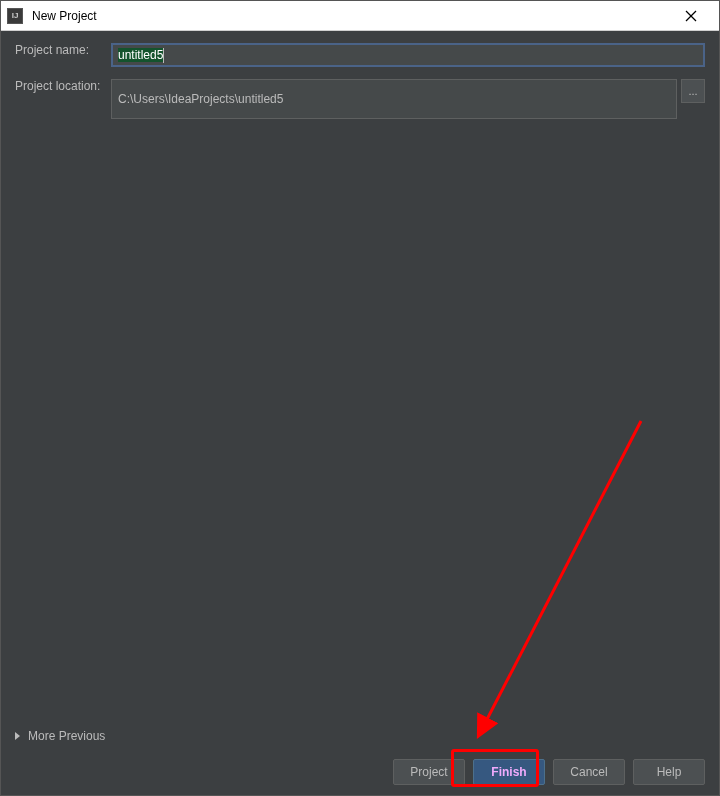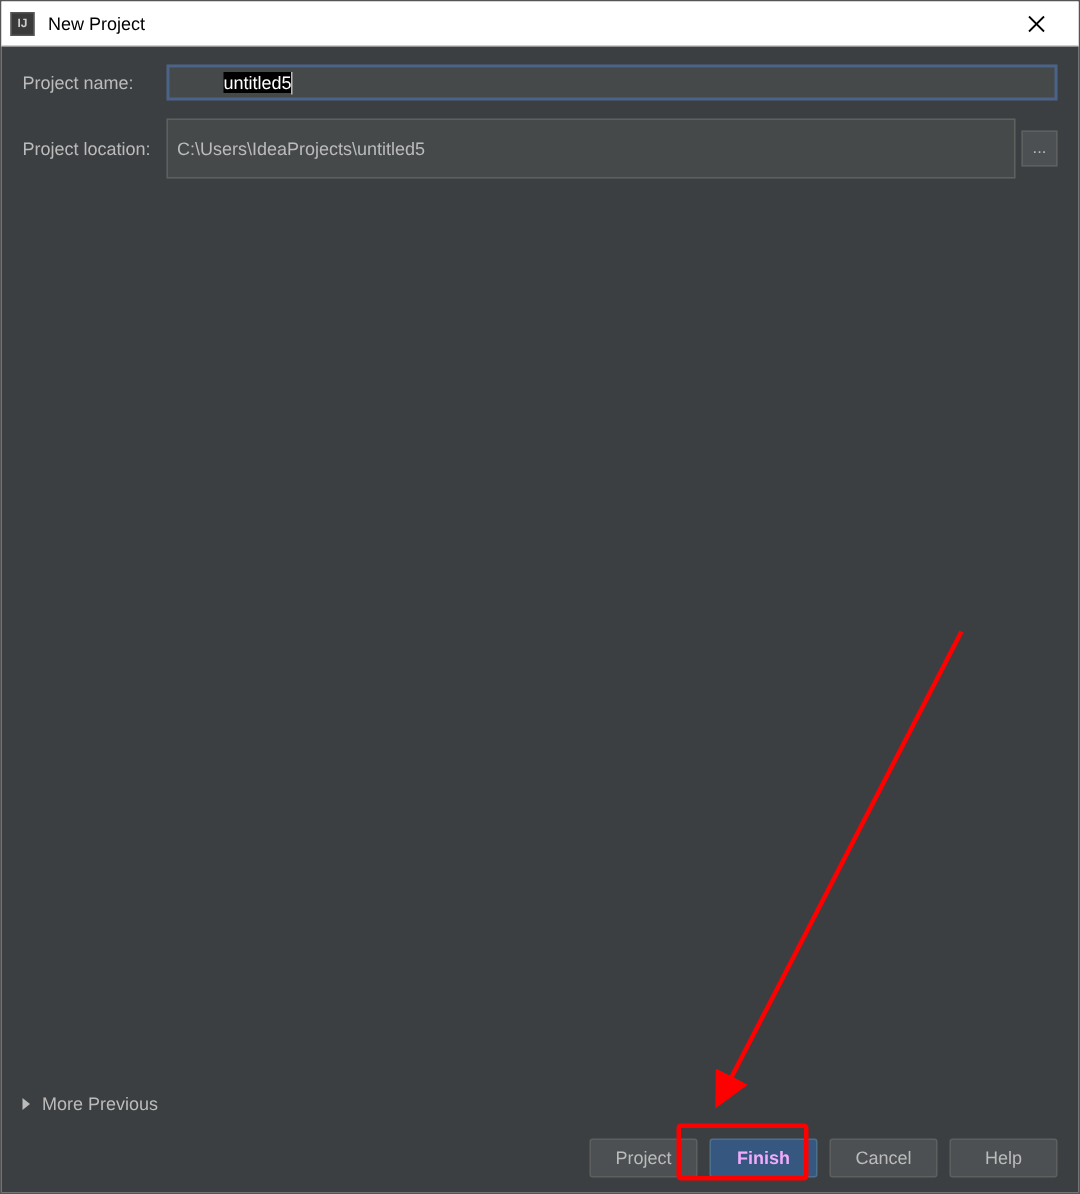--- a/index.html
+++ b/index.html
@@ -68,21 +68,21 @@
       color: #bbbbbb;
       display: flex;
       flex-direction: column;
       position: relative;
     }
     .form-area {
       padding: 12px 14px 0 14px;
     }
     .form-row {
       display: flex;
-      align-items: center;
+      align-items: flex-start;
       margin-bottom: 12px;
     }
     .form-label {
       width: 96px;
       color: #bbbbbb;
       font-size: 12px;
     }
     .text-input {
       flex: 1;
       height: 40px;
@@ -100,24 +100,23 @@
       background: #45494a;
       border: 2px solid #4a6388;
       color: #bbbbbb;
       padding: 0 5px;
       font-size: 12px;
       display: flex;
       align-items: center;
       position: relative;
     }
     .selected-text {
-      background: #000000;
+      background: #14532d;
       color: #ffffff;
       padding: 0 0;
-      margin-left: 31px;
     }
     .caret {
       width: 1px;
       height: 15px;
       background: #bbbbbb;
       display: inline-block;
     }
     .location-row .text-input {
       margin-right: 4px;
     }

